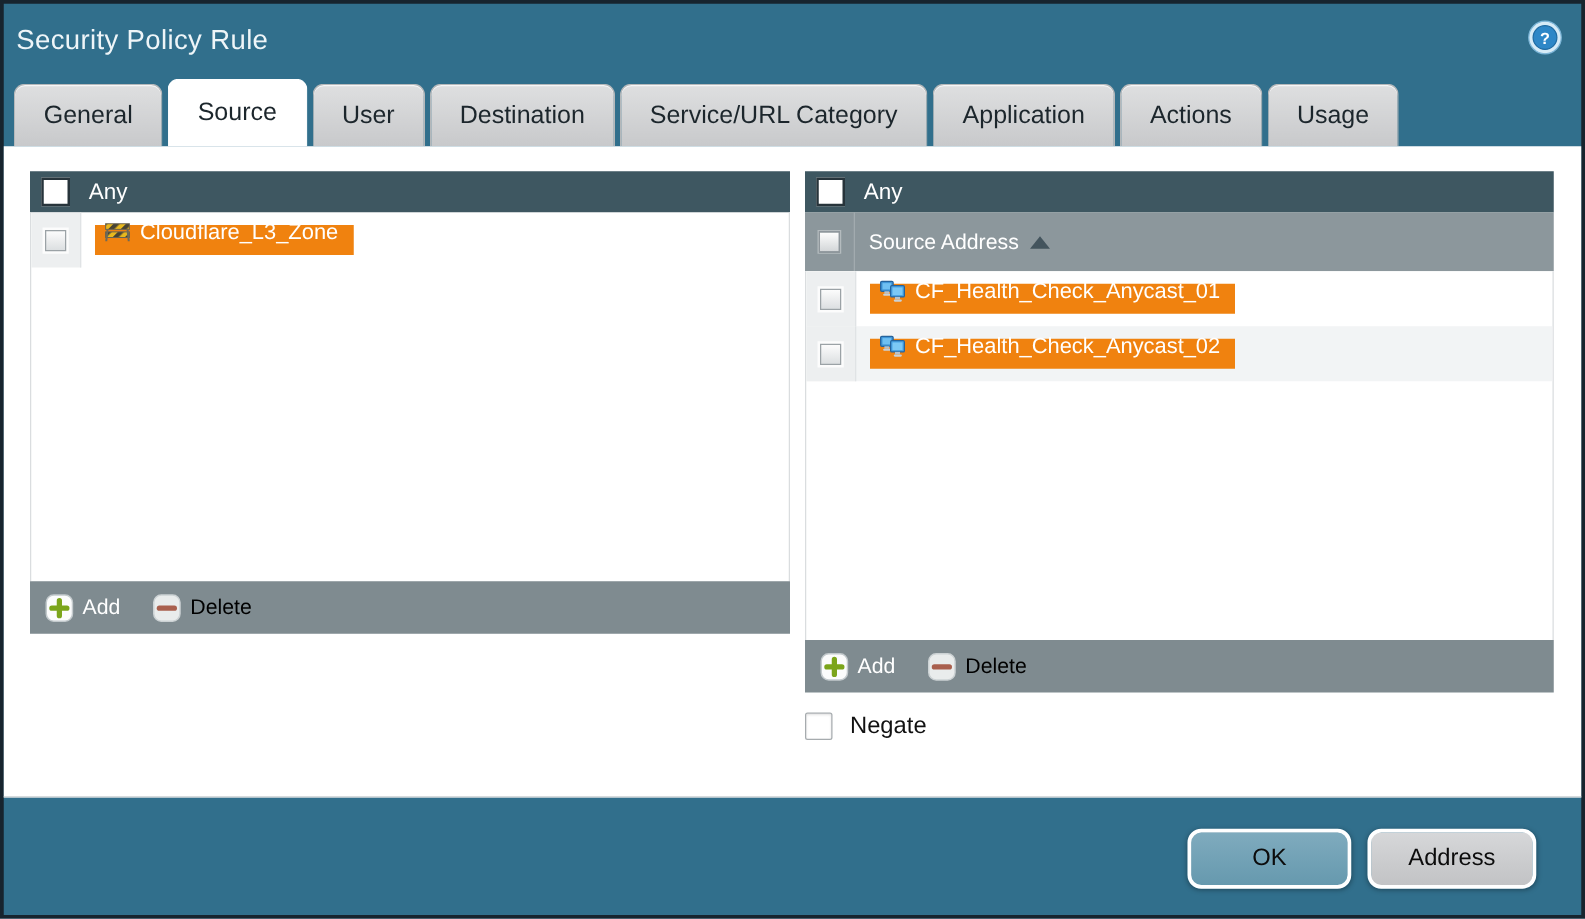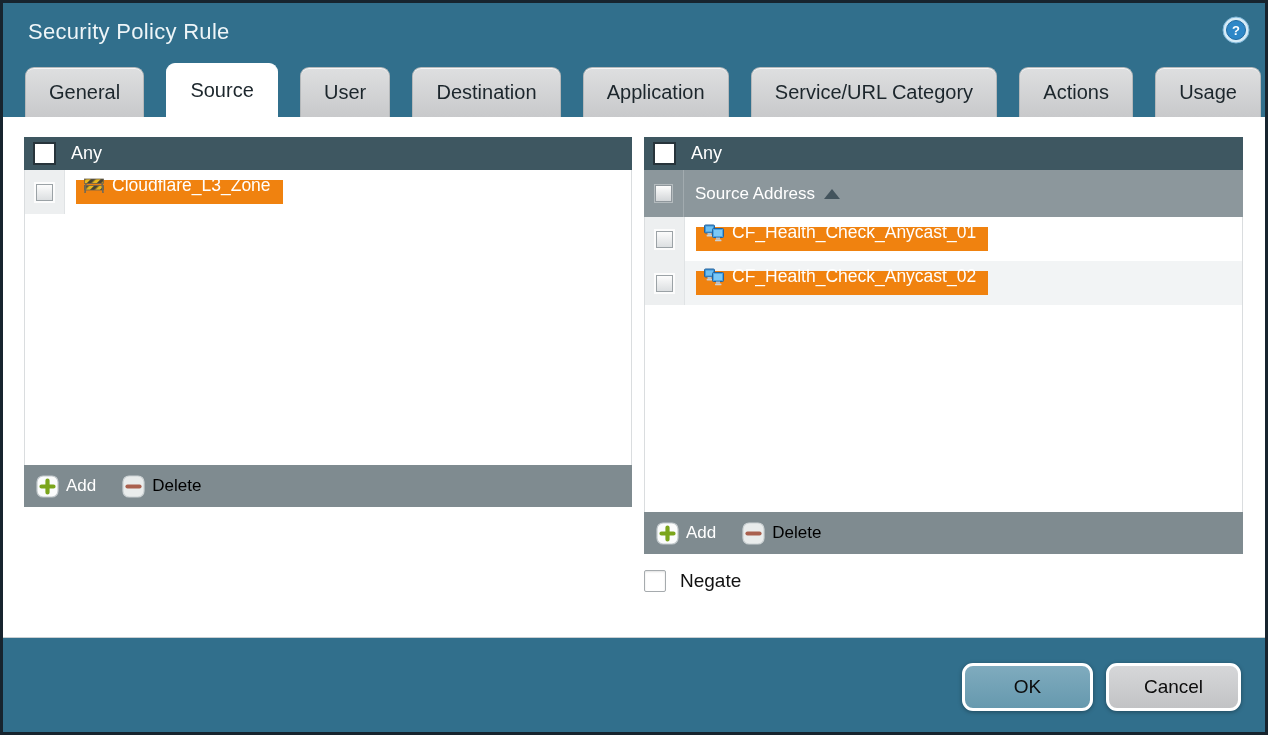--- a/index.html
+++ b/index.html
@@ -11,31 +11,30 @@
     border: 3px solid #17242e;
     background: #316f8c;
     display: flex; flex-direction: column;
     position: relative;
   }
 
   
   .titlebar {
     height: 58px; flex: 0 0 58px;
     display: flex; align-items: center;
-    padding-left: 25px; position: relative;
+    padding-left: 10px; position: relative;
     color: #eef5f8;
   }
   .title-text { font-size: 22px; font-weight: 400; letter-spacing: 0.3px; }
   .help-btn { position: absolute; right: 14px; top: 12px; width: 30px; height: 30px; cursor: pointer; }
 
   
   .tabs {
     flex: 0 0 56px; display: flex; align-items: flex-end;
-    padding-left: 22px;
-    justify-content: space-between;
+    padding-left: 8px;
   }
   .tab {
     height: 50px; display: flex; align-items: center;
     padding: 0 23px; margin-right: 4px;
     font-size: 20px; color: #1c262c;
     background: linear-gradient(#dedfe0, #c8c9cb);
     border: 1px solid #b5b8ba; border-bottom: none;
     border-radius: 9px 9px 0 0;
     box-shadow: inset 0 1px 0 rgba(255,255,255,.7);
     cursor: pointer; white-space: nowrap;
@@ -134,21 +133,21 @@
 
   .negate-row {
     margin-left: 620px; margin-top: 16px;
     display: flex; align-items: flex-start; gap: 14px;
     font-size: 19px; color: #111;
   }
 
   
   .bottom-bar {
     flex: 1; display: flex; justify-content: flex-end; align-items: flex-start;
-    padding: 25px 24px 0 0; gap: 13px;
+    padding: 25px 36px 0 0; gap: 13px;
   }
   .btn {
     height: 48px; border-radius: 11px;
     border: 3px solid #fff; font-size: 19px; color: #0c0c0c;
     font-family: "Liberation Sans", sans-serif;
     cursor: pointer; box-shadow: 0 1px 4px rgba(0,0,0,.35);
   }
   .btn-ok { width: 131px; background: linear-gradient(#7fabbe, #6699ae); }
   .btn-cancel { width: 135px; background: linear-gradient(#d6d7d9, #c2c3c5); }
 </style>
@@ -175,22 +174,22 @@
         <text x="15" y="20" text-anchor="middle" font-size="13" font-weight="bold" fill="#ffffff" font-family="Liberation Sans, sans-serif">?</text>
       </svg>
     </span>
   </div>
 
   <div class="tabs">
     <div class="tab">General</div>
     <div class="tab active">Source</div>
     <div class="tab">User</div>
     <div class="tab">Destination</div>
+    <div class="tab">Service/URL Category</div>
     <div class="tab">Application</div>
-    <div class="tab">Service/URL Category</div>
     <div class="tab">Actions</div>
     <div class="tab">Usage</div>
   </div>
 
   <div class="content">
     <div class="panels">
 
       <div class="panel panel-left">
         <div class="any-bar">
           <span class="cb cb-any"></span>
@@ -301,16 +300,16 @@
     </div>
 
     <div class="negate-row">
       <span class="cb cb-negate"></span>
       <span>Negate</span>
     </div>
   </div>
 
   <div class="bottom-bar">
     <button class="btn btn-ok">OK</button>
-    <button class="btn btn-cancel">Cancel</button>
+    <button class="btn btn-cancel">Address</button>
   </div>
 
 </div>
 
 </body></html>

